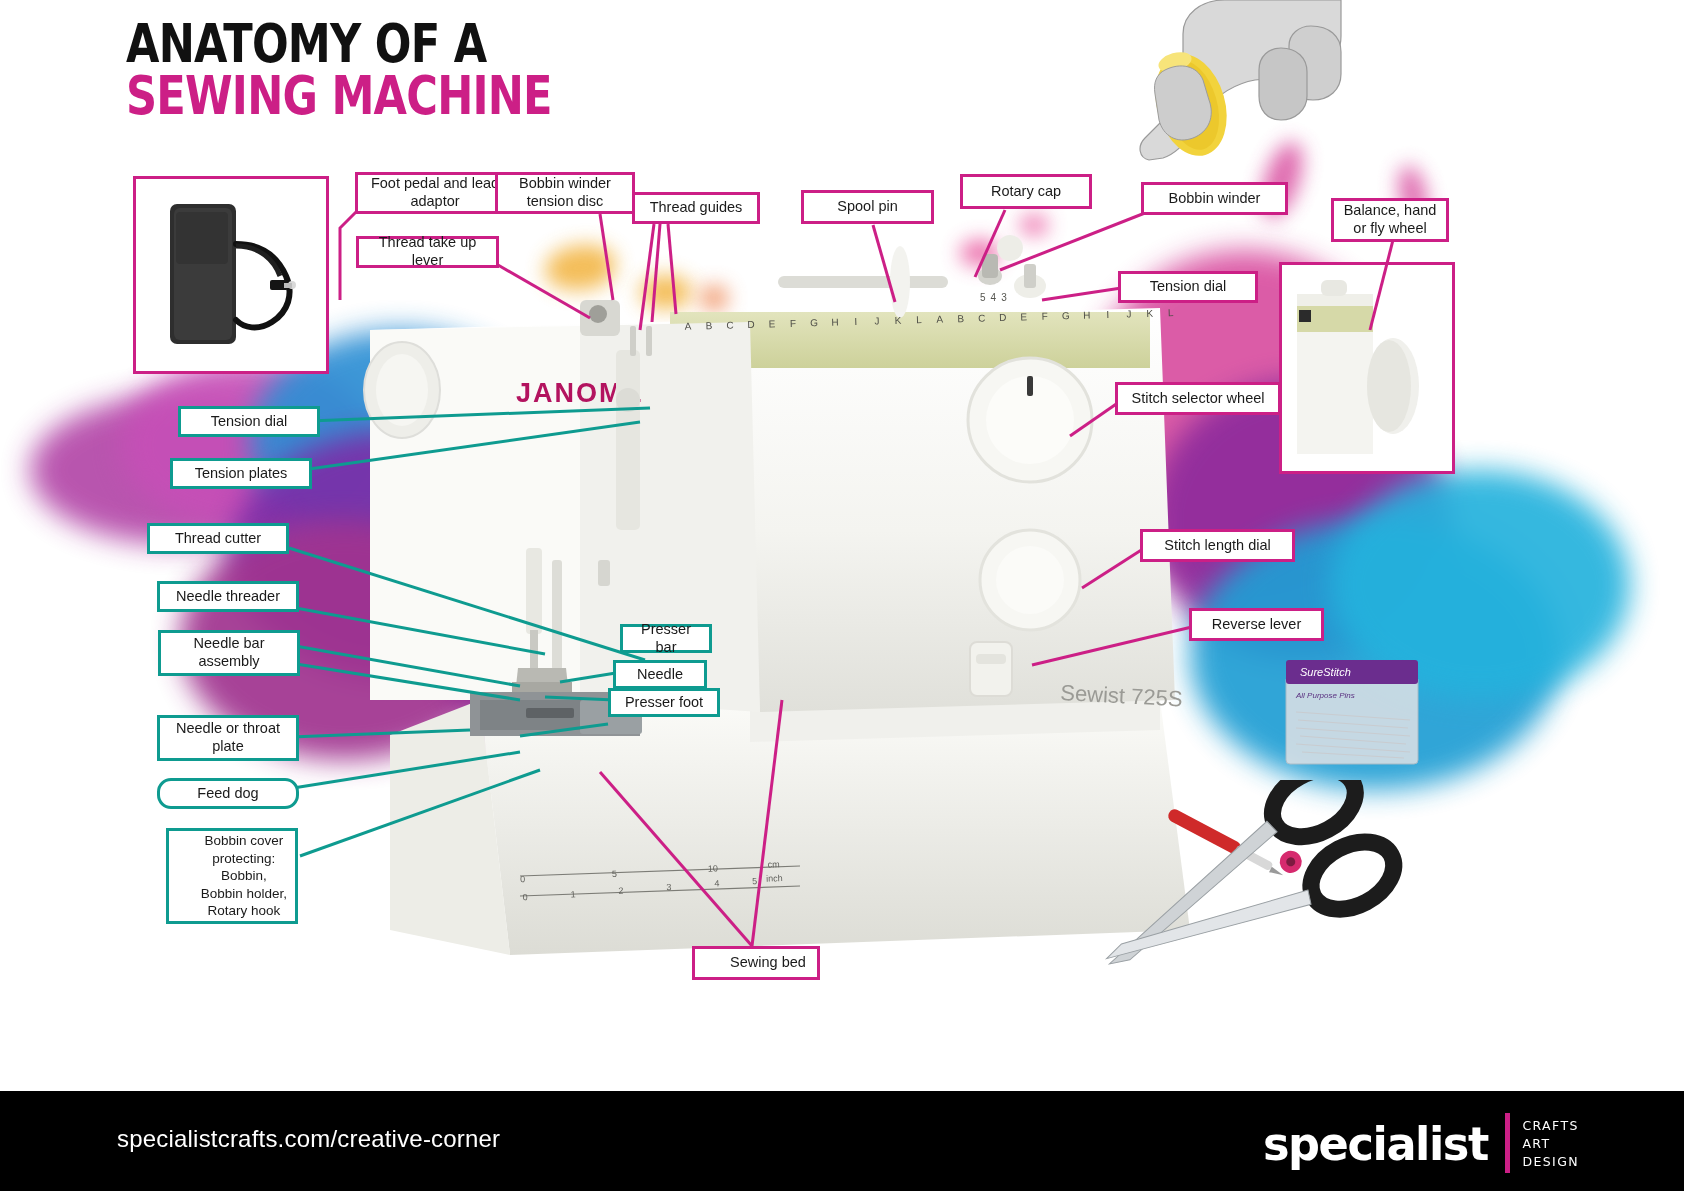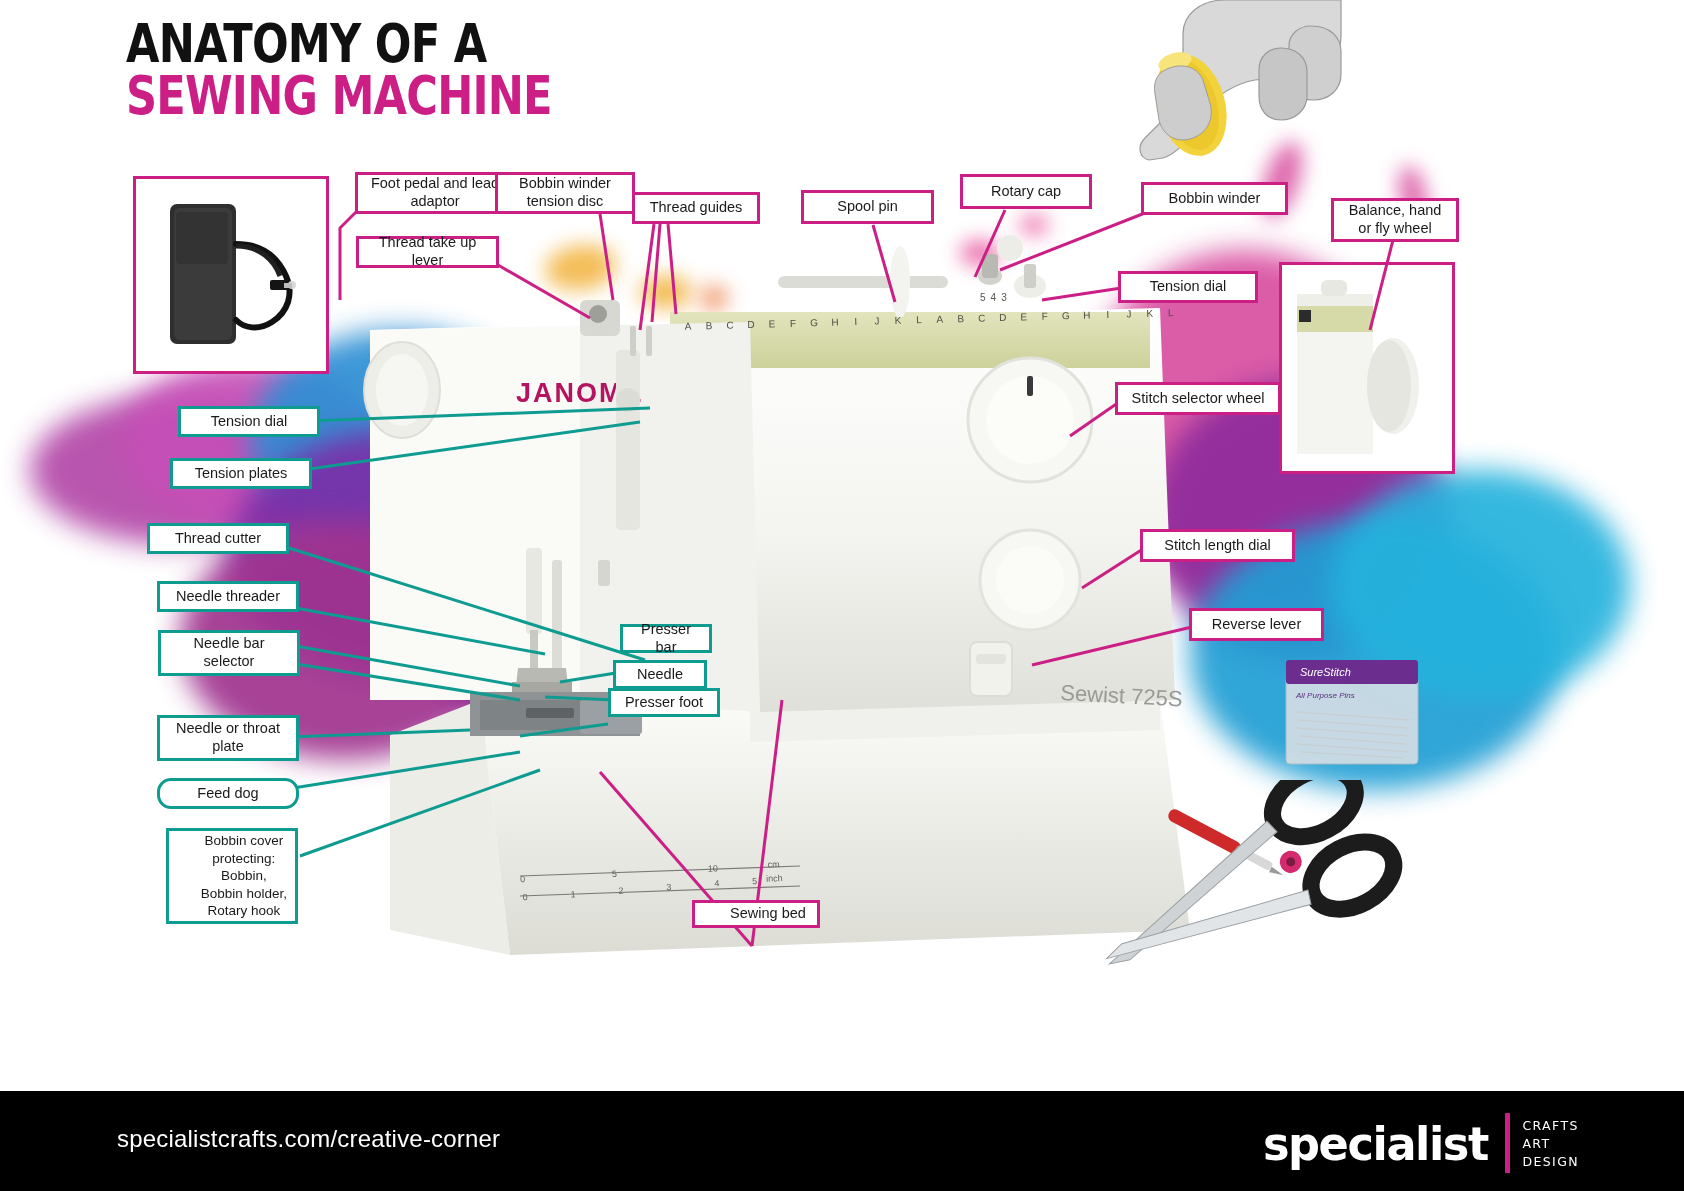--- a/index.html
+++ b/index.html
@@ -361,41 +361,41 @@
   <div class="lbl" style="left:632px;top:192px;width:128px;height:32px;">Thread guides</div>
 
   <div class="lbl" style="left:356px;top:236px;width:143px;height:32px;">Thread take up lever</div>
 
   <div class="lbl" style="left:801px;top:190px;width:133px;height:34px;">Spool pin</div>
 
   <div class="lbl" style="left:960px;top:174px;width:132px;height:35px;">Rotary cap</div>
 
   <div class="lbl" style="left:1141px;top:182px;width:147px;height:33px;">Bobbin winder</div>
 
-  <div class="lbl" style="left:1331px;top:198px;width:128px;height:44px;">Balance, hand or fly wheel</div>
+  <div class="lbl" style="left:1331px;top:198px;width:118px;height:44px;">Balance, hand or fly wheel</div>
 
   <div class="lbl" style="left:1118px;top:271px;width:140px;height:32px;">Tension dial</div>
 
   <div class="lbl" style="left:1115px;top:382px;width:166px;height:33px;">Stitch selector wheel</div>
 
   <div class="lbl" style="left:1140px;top:529px;width:155px;height:33px;">Stitch length dial</div>
 
   <div class="lbl" style="left:1189px;top:608px;width:135px;height:33px;">Reverse lever</div>
 
-  <div class="lbl" style="left:692px;top:900px;width:128px;height:28px;padding-left:32px;">Sewing bed</div>
+  <div class="lbl" style="left:692px;top:946px;width:128px;height:34px;padding-left:32px;">Sewing bed</div>
 
   <div class="lbl teal" style="left:178px;top:406px;width:142px;height:31px;">Tension dial</div>
 
   <div class="lbl teal" style="left:170px;top:458px;width:142px;height:31px;">Tension plates</div>
 
   <div class="lbl teal" style="left:147px;top:523px;width:142px;height:31px;">Thread cutter</div>
 
   <div class="lbl teal" style="left:157px;top:581px;width:142px;height:31px;">Needle threader</div>
 
-  <div class="lbl teal" style="left:158px;top:630px;width:142px;height:46px;">Needle bar selector</div>
+  <div class="lbl teal" style="left:158px;top:630px;width:142px;height:46px;">Needle bar assembly</div>
 
   <div class="lbl teal" style="left:157px;top:715px;width:142px;height:46px;">Needle or throat plate</div>
 
   <div class="lbl teal" style="left:157px;top:778px;width:142px;height:31px;border-radius:14px;">Feed dog</div>
 
   <div class="lbl teal small" style="left:166px;top:828px;width:132px;height:96px;line-height:1.3;justify-content:flex-end;">
     <span style="display:block;">
       <span>Bobbin cover<br>protecting:<br>Bobbin,<br>Bobbin holder,<br>Rotary hook</span>
     </span>
   </div>

